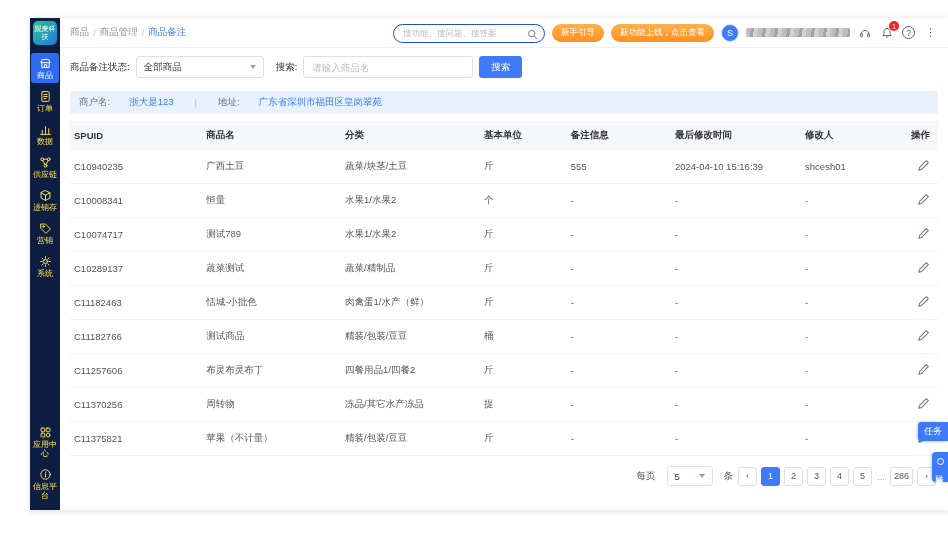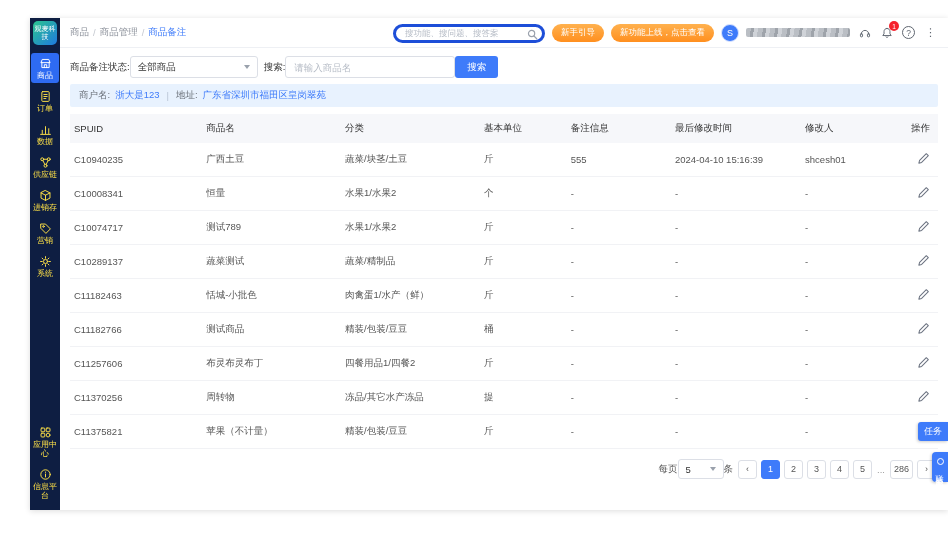--- a/index.html
+++ b/index.html
@@ -17,57 +17,57 @@
   .spacer{flex:1}
   
   .main{flex:1;min-width:0;display:flex;flex-direction:column;background:#fff}
   .topbar{height:30px;display:flex;align-items:center;gap:7px;padding:0 10px;border-bottom:1px solid #eef0f4;flex-shrink:0}
   .breadcrumb{display:flex;align-items:center;gap:4px;font-size:9.5px;color:#8a8f99;white-space:nowrap}
   .crumb{cursor:pointer}
   .crumb-sep{color:#c3c7cf}
   .crumb-active{color:#3e7bfa;cursor:pointer}
   .topbar-right{margin-left:auto;display:flex;align-items:center;gap:7px}
   .top-search{position:relative;width:152px}
-  .top-search input{width:100%;height:19px;border:3px solid #1d4ed8;border-radius:10px;font-size:8.5px;padding:0 20px 0 9px;color:#333;outline:none;background:#fff}
+  .top-search input{width:100%;height:19px;border:1px solid #1d4ed8;border-radius:10px;font-size:8.5px;padding:0 20px 0 9px;color:#333;outline:none;background:#fff}
   .top-search input::placeholder{color:#b6bcc6}
   .search-glass{position:absolute;right:7px;top:4px;width:11px;height:11px;cursor:pointer}
   .search-glass svg{width:11px;height:11px}
   .search-glass svg *{fill:none;stroke:#9aa1ac;stroke-width:1.3;stroke-linecap:round}
   .pill{height:18px;border-radius:9px;background:linear-gradient(180deg,#ffb14e,#ff8f1f);color:#fff;font-size:8.5px;display:flex;align-items:center;padding:0 9px;white-space:nowrap;cursor:pointer;border:none}
   .avatar{width:18px;height:18px;border-radius:50%;background:#3e7bfa;color:#fff;font-size:9px;display:flex;align-items:center;justify-content:center;border:1px solid #d9e4ff;cursor:pointer;flex-shrink:0}
   .masked-name{width:104px;height:9px;border-radius:2px;background:repeating-linear-gradient(100deg,#aeb3ba 0 5px,#8d939b 5px 8px,#c7cbd1 8px 12px);opacity:.85}
   .top-icon{width:15px;height:15px;position:relative;color:#5f6670;cursor:pointer;display:flex;align-items:center;justify-content:center;font-size:11px}
   .top-icon svg{width:14px;height:14px}
   .top-icon svg *{fill:none;stroke:#5f6670;stroke-width:1.1;stroke-linecap:round;stroke-linejoin:round}
   .badge{position:absolute;top:-4px;right:-5px;min-width:10px;height:10px;border-radius:5px;background:#f5222d;color:#fff;font-size:6.5px;display:flex;align-items:center;justify-content:center;padding:0 2px}
   .help-circle{width:13px;height:13px;border:1px solid #5f6670;border-radius:50%;font-size:8.5px;display:flex;align-items:center;justify-content:center}
   
   .content{flex:1;display:flex;flex-direction:column;padding:0 10px;min-height:0}
-  .filter-row{display:flex;align-items:center;padding:8px 0 6px;font-size:9.5px;color:#333}
+  .filter-row{display:flex;align-items:center;gap:6px;padding:8px 0 13px;font-size:9.5px;color:#333}
   .select-box{width:128px;height:22px;border:1px solid #dcdfe6;border-radius:3px;display:flex;align-items:center;justify-content:space-between;padding:0 7px;font-size:9.5px;color:#333;cursor:pointer;background:#fff}
   .caret{width:0;height:0;border-left:3.5px solid transparent;border-right:3.5px solid transparent;border-top:4px solid #9aa1ac}
   .filter-input{width:170px;height:22px;border:1px solid #dcdfe6;border-radius:3px;font-size:9.5px;padding:0 8px;color:#333;outline:none}
   .filter-input::placeholder{color:#b6bcc6}
   .btn-primary{height:22px;padding:0 12px;background:#3e7bfa;color:#fff;border:none;border-radius:3px;font-size:9.5px;cursor:pointer}
   
-  .merchant-bar{background:#e8f2fe;height:23px;display:flex;align-items:center;gap:5px;padding:0 9px;font-size:9.5px;color:#6a7078;border-radius:2px}
+  .merchant-bar{background:#e8f2fe;height:23px;display:flex;align-items:center;gap:19px;padding:0 9px;font-size:9.5px;color:#6a7078;border-radius:2px}
   .merchant-link{color:#3e7bfa;cursor:pointer}
   .merchant-div{color:#b8c4d4;margin:0 2px}
   
   .grid{width:100%;border-collapse:collapse;table-layout:fixed;font-size:9.5px;margin-top:7px}
-  .grid thead th{background:#f6f7fa;color:#333;font-weight:400;text-align:left;padding:8px 6px;white-space:nowrap;overflow:hidden}
+  .grid thead th{background:#f6f7fa;color:#333;font-weight:700;text-align:left;padding:8px 6px;white-space:nowrap;overflow:hidden}
   .grid tbody td{padding:9px 6px;color:#555;border-bottom:1px solid #f1f2f5;white-space:nowrap;overflow:hidden}
   .grid th:first-child,.grid td:first-child{padding-left:4px}
   .grid th:last-child,.grid td:last-child{text-align:right;padding-right:8px}
   .edit-btn{display:inline-block;width:13px;height:13px;cursor:pointer}
   .edit-btn svg{width:13px;height:13px}
   .edit-btn svg *{fill:none;stroke:#6b7280;stroke-width:1.1;stroke-linejoin:round}
   
   .pagination{display:flex;align-items:center;justify-content:flex-end;gap:5px;padding:10px 2px 0;font-size:9.5px;color:#555}
-  .per-page{display:flex;align-items:center;gap:0}
+  .per-page{display:flex;align-items:center;gap:11px}
   .per-page .select-box{width:46px;height:20px}
   .page-btn{min-width:19px;height:19px;border:1px solid #dcdfe6;border-radius:3px;background:#fff;display:flex;align-items:center;justify-content:center;font-size:9px;color:#555;cursor:pointer;padding:0 3px}
   .page-btn.active{background:#3e7bfa;border-color:#3e7bfa;color:#fff}
   .page-ellipsis{color:#999;padding:0 1px}
   
   .task-tab{position:absolute;right:0;top:422px;background:#3e7bfa;color:#fff;font-size:9px;padding:3px 6px;border-radius:3px 0 0 3px;cursor:pointer;box-shadow:-1px 1px 3px rgba(0,0,0,.2)}
   .service-tab{position:absolute;right:0;top:452px;width:16px;background:#3e7bfa;color:#fff;border-radius:4px 0 0 4px;display:flex;flex-direction:column;align-items:center;gap:3px;padding:6px 0;cursor:pointer;box-shadow:-1px 1px 3px rgba(0,0,0,.2)}
   .service-dot{width:7px;height:7px;border:1px solid #fff;border-radius:50%}
   .service-text{writing-mode:vertical-rl;font-size:8.5px;letter-spacing:2px}
 </style>

